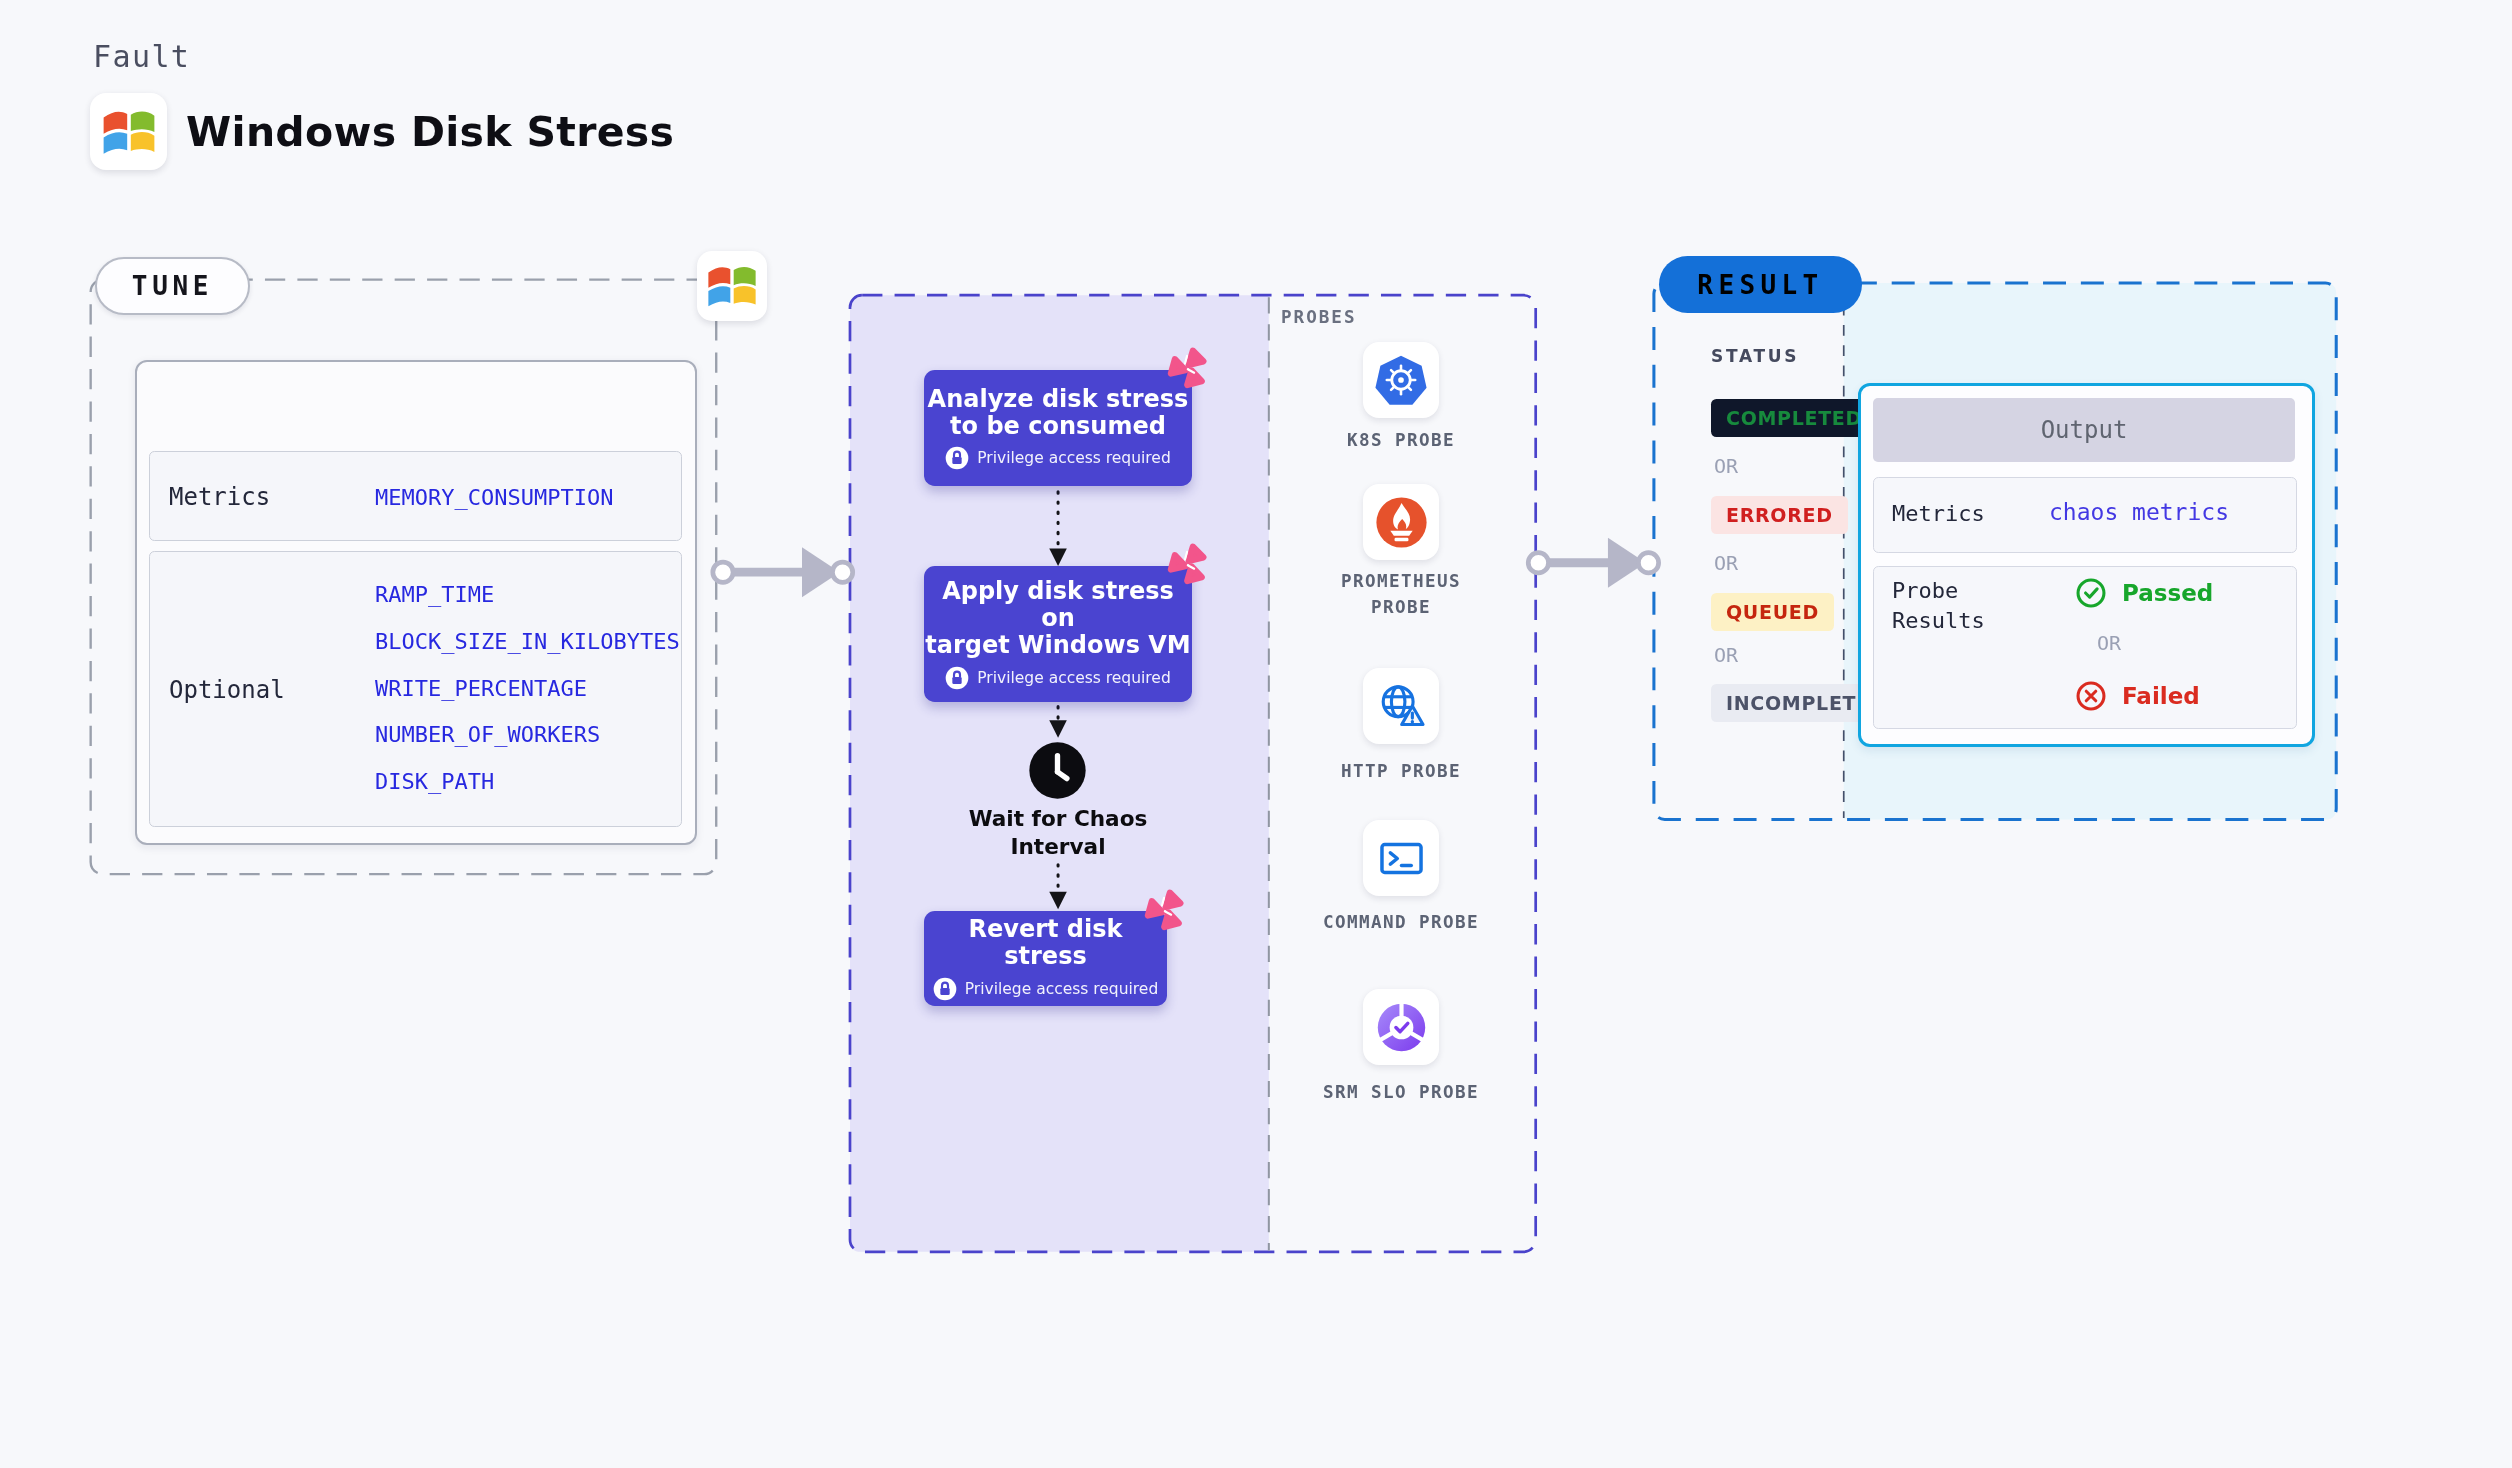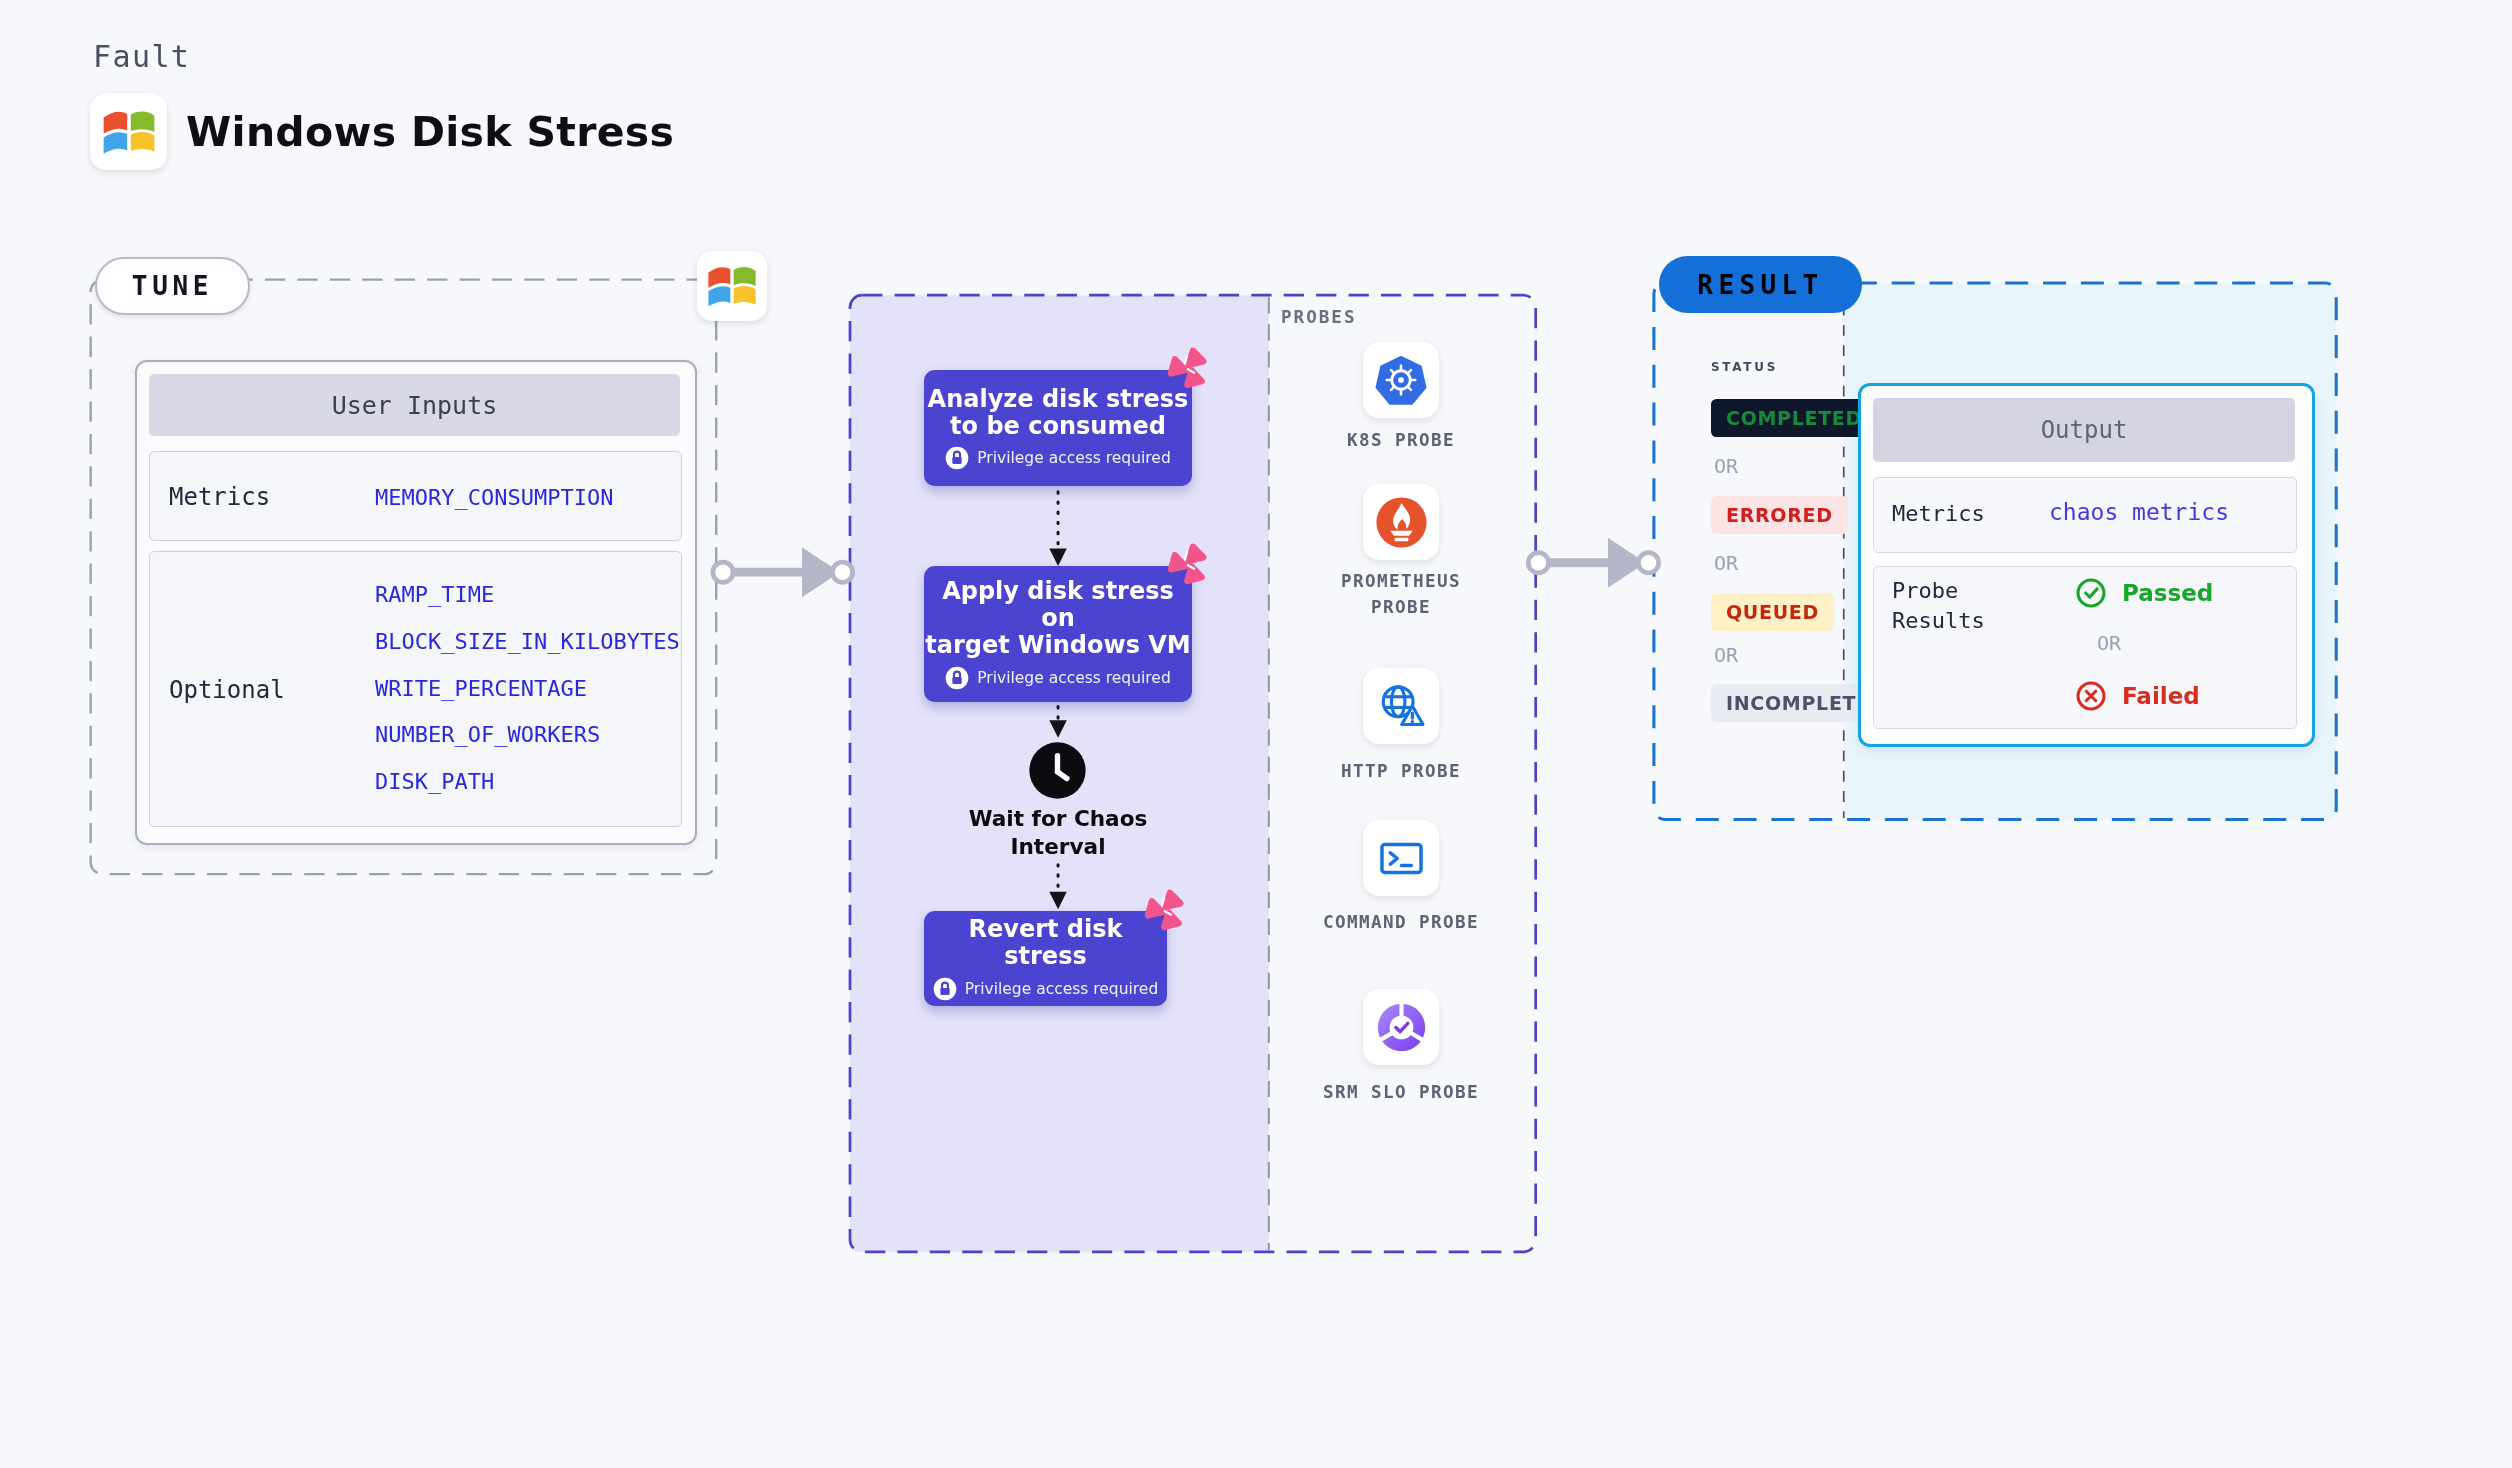--- a/index.html
+++ b/index.html
@@ -60,21 +60,21 @@
   .pink2{left:1166px;top:542px;}
   .pink3{left:1143px;top:888px;}
 
   
   .probe-card{width:76px;height:76px;background:#ffffff;border-radius:16px;
               box-shadow:0 2.7px 6.8px rgba(30,30,60,.10);display:flex;align-items:center;justify-content:center;}
   .probe-label{width:176px;text-align:center;font-family:"DejaVu Sans Mono",monospace;font-weight:bold;
                font-size:17.6px;letter-spacing:1.4px;color:#5c6374;line-height:26px;}
 
   
-  .status-label{left:1711px;top:346px;font-size:12px;font-weight:bold;color:#454a5e;letter-spacing:2.7px;margin-top:14px;}
+  .status-label{left:1711px;top:346px;font-size:17px;font-weight:bold;color:#454a5e;letter-spacing:2.7px;}
   .status-badge{display:inline-flex;align-items:center;justify-content:center;border-radius:5.4px;
                 font-size:19px;font-weight:bold;letter-spacing:0.7px;padding:0 15px;height:38px;}
   .or-text{font-size:20px;color:#9aa0b4;}
 
   .output-box{left:1858px;top:383px;width:451px;height:358px;background:#fdfdff;border:3.4px solid var(--cyan);
               border-radius:12px;box-shadow:0 4px 9.5px rgba(20,90,140,.10);}
   .out-head{left:1873px;top:398px;width:422px;height:64px;background:#d5d4e3;border-radius:5px;
             display:flex;align-items:center;justify-content:center;font-size:24px;color:#5f6470;}
   .out-row{background:#f6f7fb;border:1.4px solid #d5d8e3;border-radius:5.4px;}
   .out-row.metrics{left:1873px;top:477px;width:422px;height:74px;}
@@ -143,21 +143,20 @@
   <div class="abs tune-logo z3">
     <svg width="54" height="54" viewBox="0 0 64 64">
       <path d="M4,16 C14,9 22,8 30,12 L30,30 C22,27 14,28 4,34 Z" fill="#e9512e"></path>
       <path d="M34,13 C42,8 52,8 60,14 L60,32 C52,28 42,28 34,31 Z" fill="#83bb2d"></path>
       <path d="M4,38 C14,32 22,31 30,34 L30,52 C22,49 14,50 4,56 Z" fill="#41a3e8"></path>
       <path d="M34,35 C42,31 52,31 60,36 L60,54 C52,50 42,50 34,53 Z" fill="#f8c22a"></path>
     </svg>
   </div>
 
   <div class="abs ui-card z2"></div>
-  <div class="abs mono ui-head z2">User Inputs</div>
 
   <div class="abs ui-row required z2"></div>
   <div class="abs mono ui-label z2" style="left:169px;top:483px;">Metrics</div>
   <div class="abs mono ui-value z2" style="left:375px;top:485px;">MEMORY_CONSUMPTION</div>
 
   <div class="abs ui-row optional z2"></div>
   <div class="abs mono ui-label z2" style="left:169px;top:676px;">Optional</div>
   <div class="abs mono ui-value z2" style="left:375px;top:582px;">RAMP_TIME</div>
   <div class="abs mono ui-value z2" style="left:375px;top:629px;">BLOCK_SIZE_IN_KILOBYTES</div>
   <div class="abs mono ui-value z2" style="left:375px;top:676px;">WRITE_PERCENTAGE</div>

